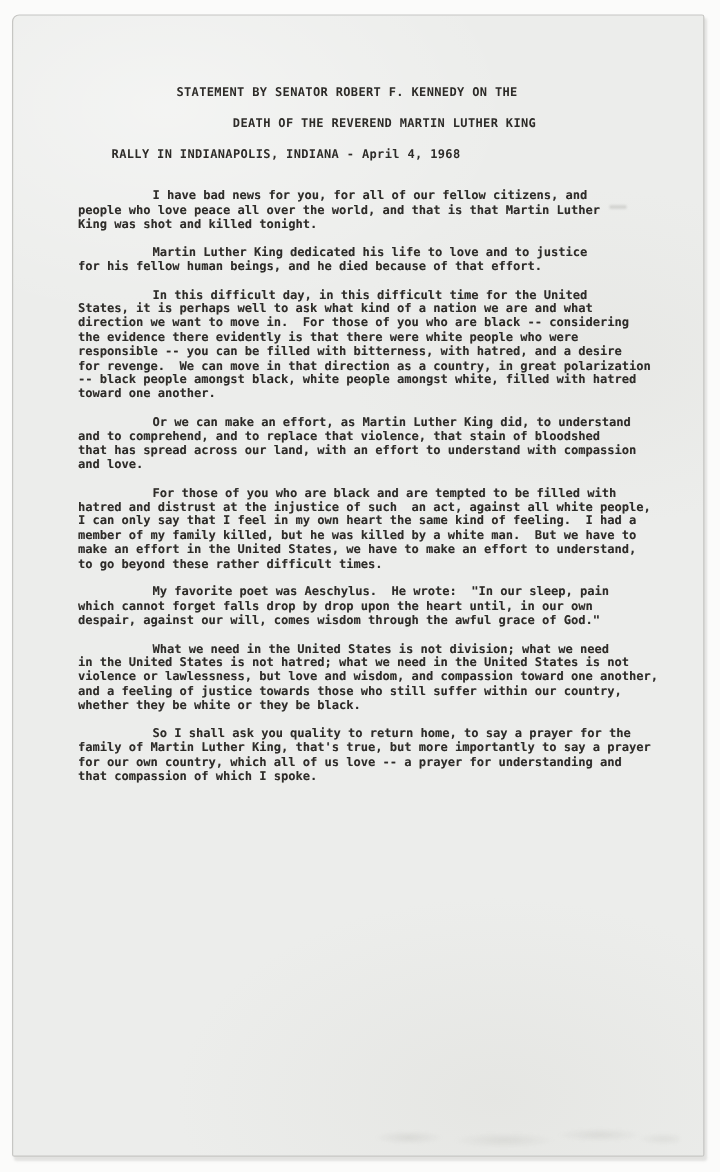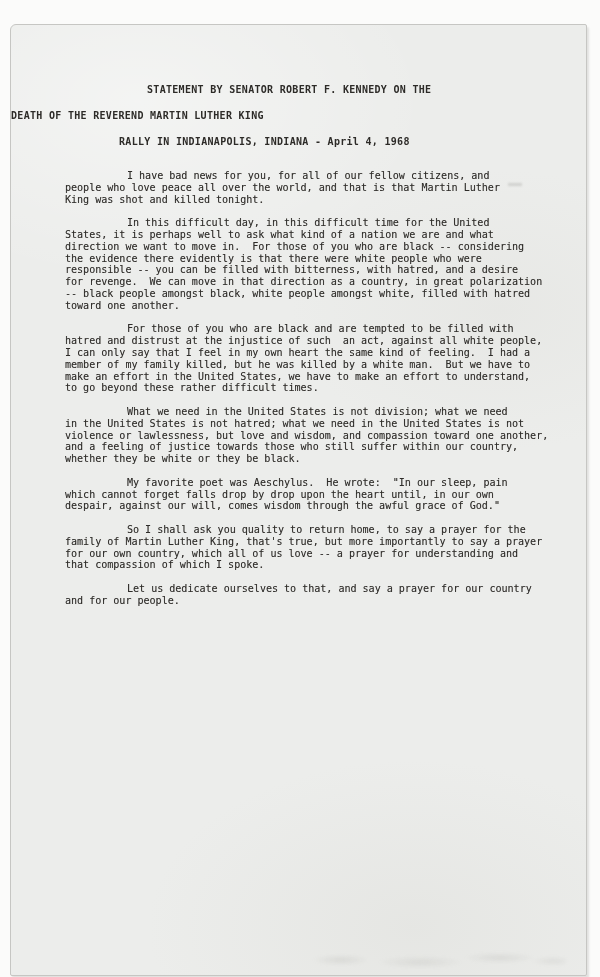--- a/index.html
+++ b/index.html
@@ -11,21 +11,21 @@
   .scan {
     position: relative;
     width: 600px;
     height: 977px;
     background: #fbfbfa;
     overflow: hidden;
   }
   .paper {
     position: absolute;
     left: 10px;
-    top: 24px;
+    top: 12px;
     width: 577px;
     height: 952px;
     box-sizing: border-box;
     border: 1px solid #c6c6c3;
     border-radius: 6px 2px 2px 2px;
     background:
       radial-gradient(ellipse 420px 260px at 22% 8%, rgba(255,255,255,0.40), rgba(255,255,255,0) 70%),
       radial-gradient(ellipse 300px 200px at 85% 30%, rgba(222,222,218,0.35), rgba(222,222,218,0) 70%),
       radial-gradient(ellipse 380px 240px at 70% 95%, rgba(214,214,209,0.30), rgba(214,214,209,0) 70%),
       #ecedeb;
@@ -36,25 +36,26 @@
   }
   .title-line {
     font-size: 10px;
     font-weight: 700;
     line-height: 26px;
     letter-spacing: 0.3px;
     color: #2d2b28;
     white-space: pre;
   }
   .title-line.l1 { margin-left: 136px; }
-  .title-line.l2 { }
-  .title-line.l3 { margin-left: 108px; }
+  .title-line.l2 { margin-left: 183px; }
+  .title-line.l3 { margin-left: 82px; }
   .body-block {
     margin: 15px 0 0 54px;
     width: 500px;
+    font-weight: bold;
   }
   .para {
     margin: 0 0 11.8px 0;
     font-size: 10px;
     line-height: 11.8px;
     letter-spacing: 0.02px;
     color: #2e2c29;
     white-space: pre-wrap;
     text-indent: 62px;
     text-shadow: 0.2px 0 0 rgba(46,44,41,0.35);
@@ -89,45 +90,49 @@
   <div class="paper">
     <div class="title-block">
       <div class="title-line l1">STATEMENT BY SENATOR ROBERT F. KENNEDY ON THE</div>
       <div class="title-line l2">DEATH OF THE REVEREND MARTIN LUTHER KING</div>
       <div class="title-line l3">RALLY IN INDIANAPOLIS, INDIANA - April 4, 1968</div>
     </div>
     <div class="body-block">
         <p class="para">I have bad news for you, for all of our fellow citizens, and
 people who love peace all over the world, and that is that Martin Luther
 King was shot and killed tonight.</p>
+        <p class="para">Martin Luther King dedicated his life to love and to justice
+for his fellow human beings, and he died because of that effort.</p>
         <p class="para">In this difficult day, in this difficult time for the United
 States, it is perhaps well to ask what kind of a nation we are and what
 direction we want to move in.  For those of you who are black -- considering
 the evidence there evidently is that there were white people who were
 responsible -- you can be filled with bitterness, with hatred, and a desire
 for revenge.  We can move in that direction as a country, in great polarization
 -- black people amongst black, white people amongst white, filled with hatred
 toward one another.</p>
+        <p class="para">Or we can make an effort, as Martin Luther King did, to understand
+and to comprehend, and to replace that violence, that stain of bloodshed
+that has spread across our land, with an effort to understand with compassion
+and love.</p>
         <p class="para">For those of you who are black and are tempted to be filled with
 hatred and distrust at the injustice of such  an act, against all white people,
 I can only say that I feel in my own heart the same kind of feeling.  I had a
 member of my family killed, but he was killed by a white man.  But we have to
 make an effort in the United States, we have to make an effort to understand,
 to go beyond these rather difficult times.</p>
+        <p class="para">My favorite poet was Aeschylus.  He wrote:  "In our sleep, pain
+which cannot forget falls drop by drop upon the heart until, in our own
+despair, against our will, comes wisdom through the awful grace of God."</p>
         <p class="para">What we need in the United States is not division; what we need
 in the United States is not hatred; what we need in the United States is not
 violence or lawlessness, but love and wisdom, and compassion toward one another,
 and a feeling of justice towards those who still suffer within our country,
 whether they be white or they be black.</p>
-        <p class="para">My favorite poet was Aeschylus.  He wrote:  "In our sleep, pain
-which cannot forget falls drop by drop upon the heart until, in our own
-despair, against our will, comes wisdom through the awful grace of God."</p>
         <p class="para">So I shall ask you quality to return home, to say a prayer for the
 family of Martin Luther King, that's true, but more importantly to say a prayer
 for our own country, which all of us love -- a prayer for understanding and
 that compassion of which I spoke.</p>
-        <p class="para">Let us dedicate ourselves to that, and say a prayer for our country
-and for our people.</p>
       </div>
     <div class="smudge"></div>
     <div class="speck1"></div>
   </div>
 </div>
 
 </body></html>

